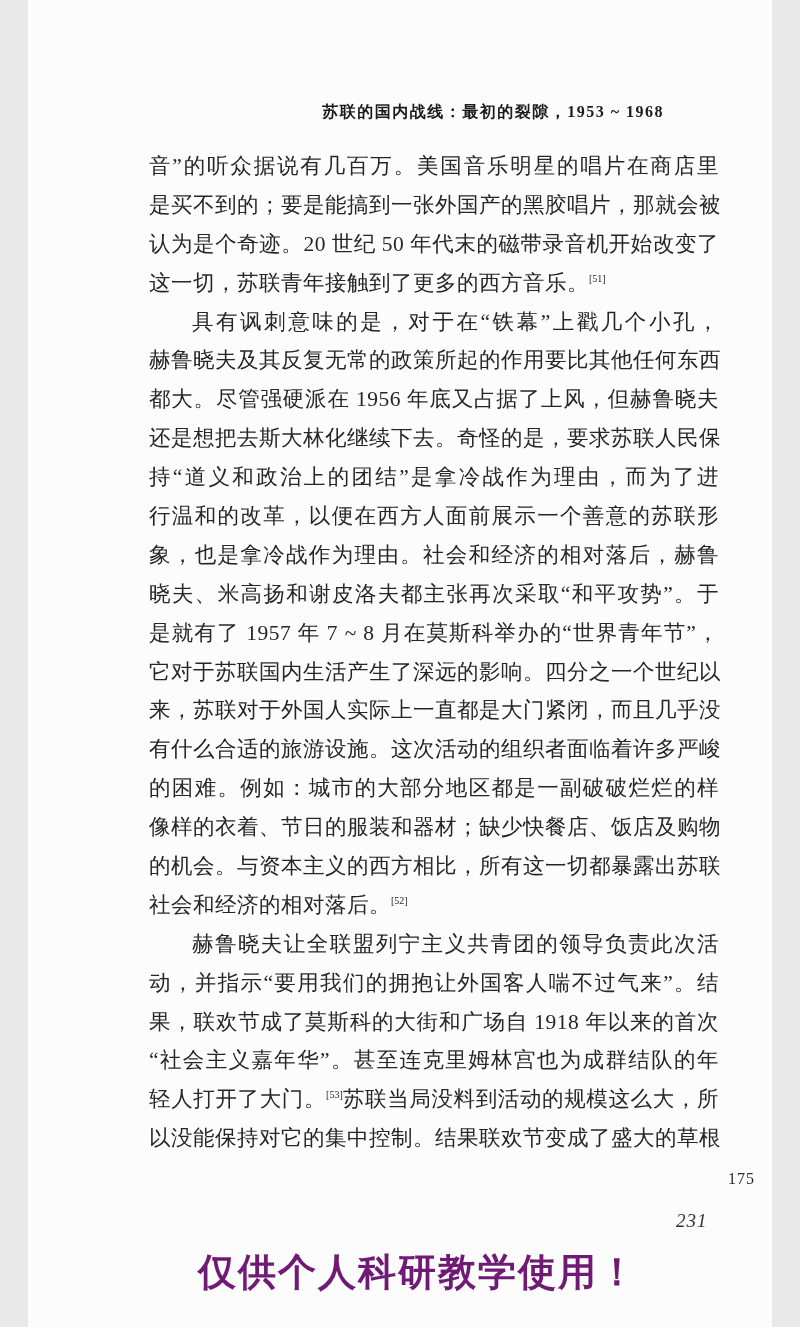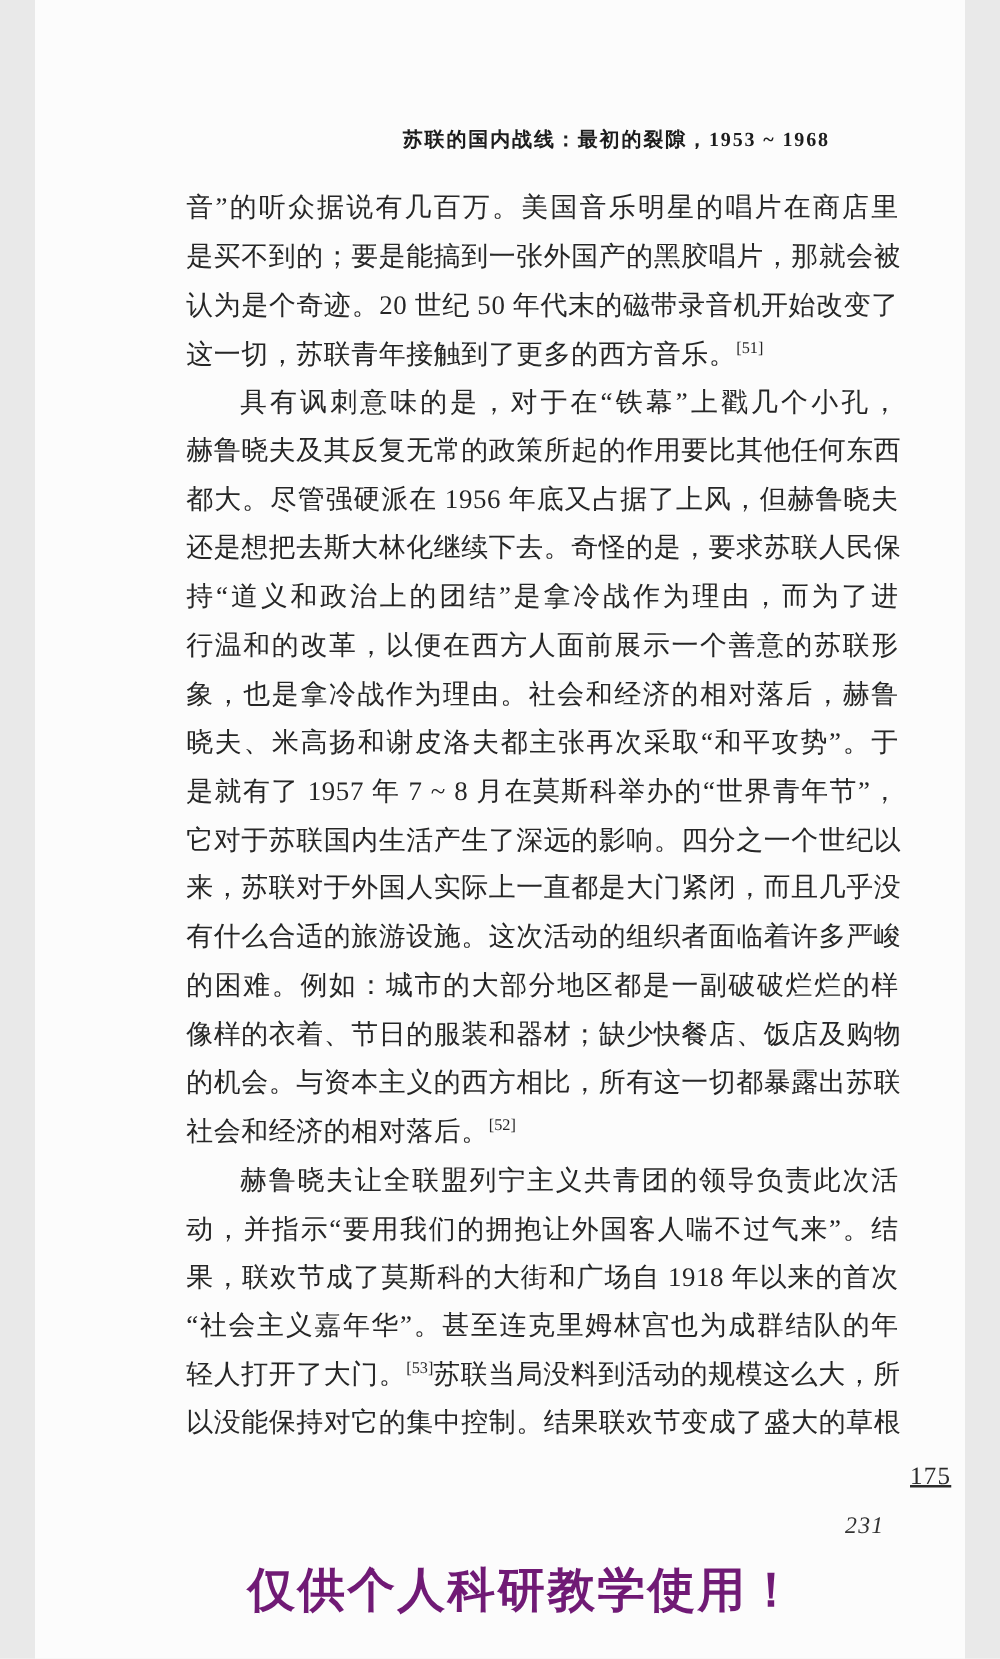--- a/index.html
+++ b/index.html
@@ -40,32 +40,31 @@
     white-space:nowrap;
     letter-spacing:0.5px;
   }
   .line.end{
     text-align-last:left;
   }
   .line.indent{
     text-indent:2em;
   }
   .fnref{
-    font-size:13px;
+    font-size:10px;
     letter-spacing:0;
     vertical-align:8px;
     line-height:0;
   }
   .side-page-number{
     position:absolute;
     left:700px;top:1170px;
-    font-size:20px;
+    font-size:16px;
     color:#2b2b2b;
     letter-spacing:1px;
-    text-decoration:underline;
   }
   .page-number{
     position:absolute;
     left:648px;top:1210px;
     font-size:19px;
     font-style:italic;
     color:#333;
     letter-spacing:1px;
   }
   .watermark{

